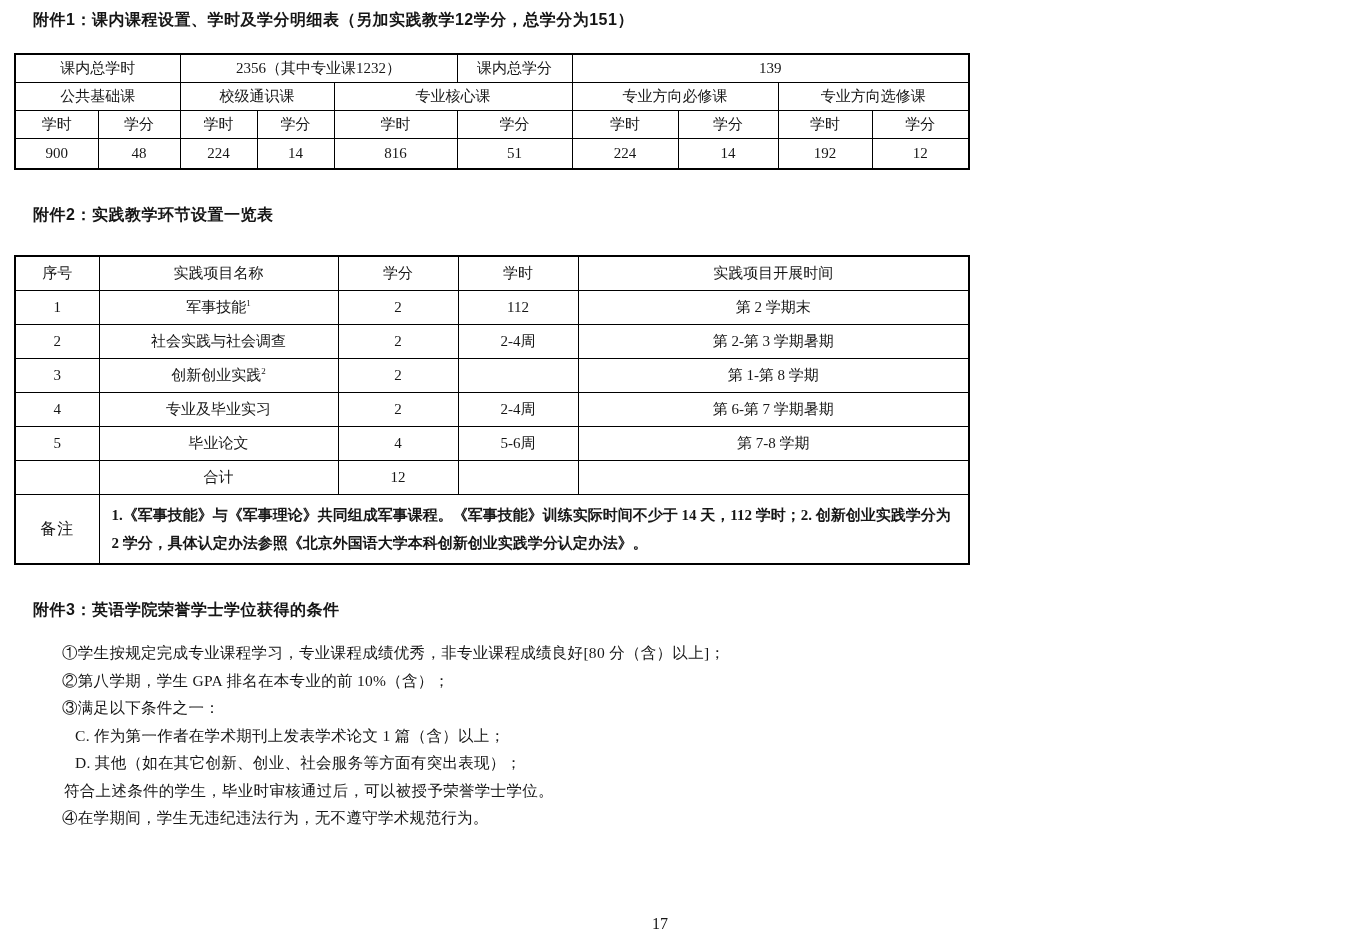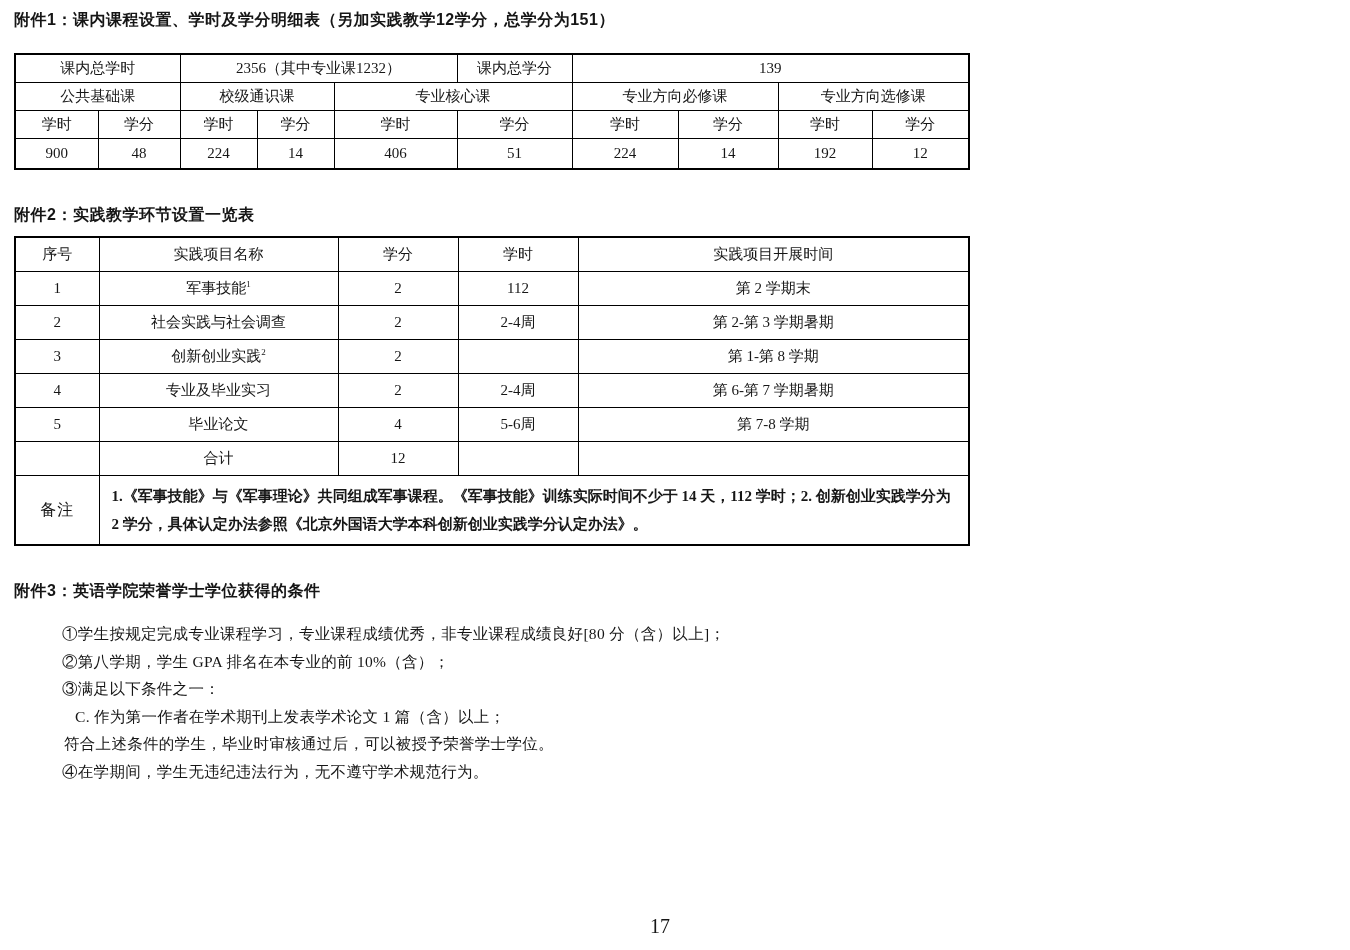--- a/index.html
+++ b/index.html
@@ -4,52 +4,52 @@
 <style>
   html,body { margin:0; padding:0; }
   body {
     width:1350px; height:950px; background:#ffffff; position:relative;
     font-family:"Liberation Serif","DejaVu Serif",serif; color:#161616;
     -webkit-font-smoothing:antialiased;
   }
   .doc { position:absolute; left:14px; top:10px; width:954px; }
   .sec-title {
     font-family:"Liberation Sans","DejaVu Sans",sans-serif;
-    font-weight:bold; font-size:16px; line-height:20px; letter-spacing:0.5px;
+    font-weight:bold; font-size:16px; line-height:20px; letter-spacing:0.5px;margin-left:19px;
   }
   table { border-collapse:collapse; table-layout:fixed; width:954px; border:2px solid #000; }
   td {
     border:1px solid #000; text-align:center; vertical-align:middle;
     font-size:15px; padding:0; overflow:hidden; white-space:nowrap;
   }
   
   #t1 { margin-top:23px; }
   #t1 td { height:27px; }
   #t1 tr:last-child td { height:29px; }
   
-  #t2 { margin-top:11px; }
+  #t2 { margin-top:30px; }
   #t2 td { height:33px; }
   #t2 td.note-cell {
     height:60px; text-align:left; white-space:normal;
     padding:4px 10px 4px 12px; line-height:28px; font-size:15px;font-weight:bold;
   }
   .note-label {
     font-family:"Liberation Sans","DejaVu Sans",sans-serif;
     font-weight:normal; font-size:16px; letter-spacing:1px;
   }
   sup.fnote { font-size:9px; vertical-align:super; line-height:0; }
   .t2-mt { margin-top:35px; }
   
   .cond-list { margin-top:19px; font-size:15.5px; }
   .cond-line { line-height:27.5px; padding-left:48px; letter-spacing:0.3px; }
   .cond-line.sub { padding-left:61px; }
   .cond-line.closing { padding-left:50px; }
   .page-number {
     position:absolute; left:0; top:915px; width:1320px; text-align:center;
-    font-size:20px; font-family:"Liberation Serif","DejaVu Serif",serif;
+    font-size:16px; font-family:"Liberation Serif","DejaVu Serif",serif;
   }
 </style>
 </head>
 <body>
 
 <div class="doc">
 
   <div class="sec-title">附件1：课内课程设置、学时及学分明细表（另加实践教学12学分，总学分为151）</div>
 
   <table id="t1">
@@ -89,21 +89,21 @@
       <td>学时</td>
       <td>学分</td>
       <td>学时</td>
       <td>学分</td>
     </tr>
     <tr>
       <td>900</td>
       <td>48</td>
       <td>224</td>
       <td>14</td>
-      <td>406</td>
+      <td>816</td>
       <td>51</td>
       <td>224</td>
       <td>14</td>
       <td>192</td>
       <td>12</td>
     </tr>
   </tbody>
     </table>
 
   <div class="sec-title t2-mt">附件2：实践教学环节设置一览表</div>
@@ -173,19 +173,20 @@
   </tbody>
     </table>
 
   <div class="sec-title t2-mt">附件3：英语学院荣誉学士学位获得的条件</div>
 
   <div class="cond-list">
     <div class="cond-line">①学生按规定完成专业课程学习，专业课程成绩优秀，非专业课程成绩良好[80 分（含）以上]；</div>
     <div class="cond-line">②第八学期，学生 GPA 排名在本专业的前 10%（含）；</div>
     <div class="cond-line">③满足以下条件之一：</div>
     <div class="cond-line sub">C. 作为第一作者在学术期刊上发表学术论文 1 篇（含）以上；</div>
+    <div class="cond-line sub">D. 其他（如在其它创新、创业、社会服务等方面有突出表现）；</div>
     <div class="cond-line closing">符合上述条件的学生，毕业时审核通过后，可以被授予荣誉学士学位。</div>
     <div class="cond-line">④在学期间，学生无违纪违法行为，无不遵守学术规范行为。</div>
   </div>
 
 </div>
 
 <div class="page-number">17</div>
 
 </body></html>

